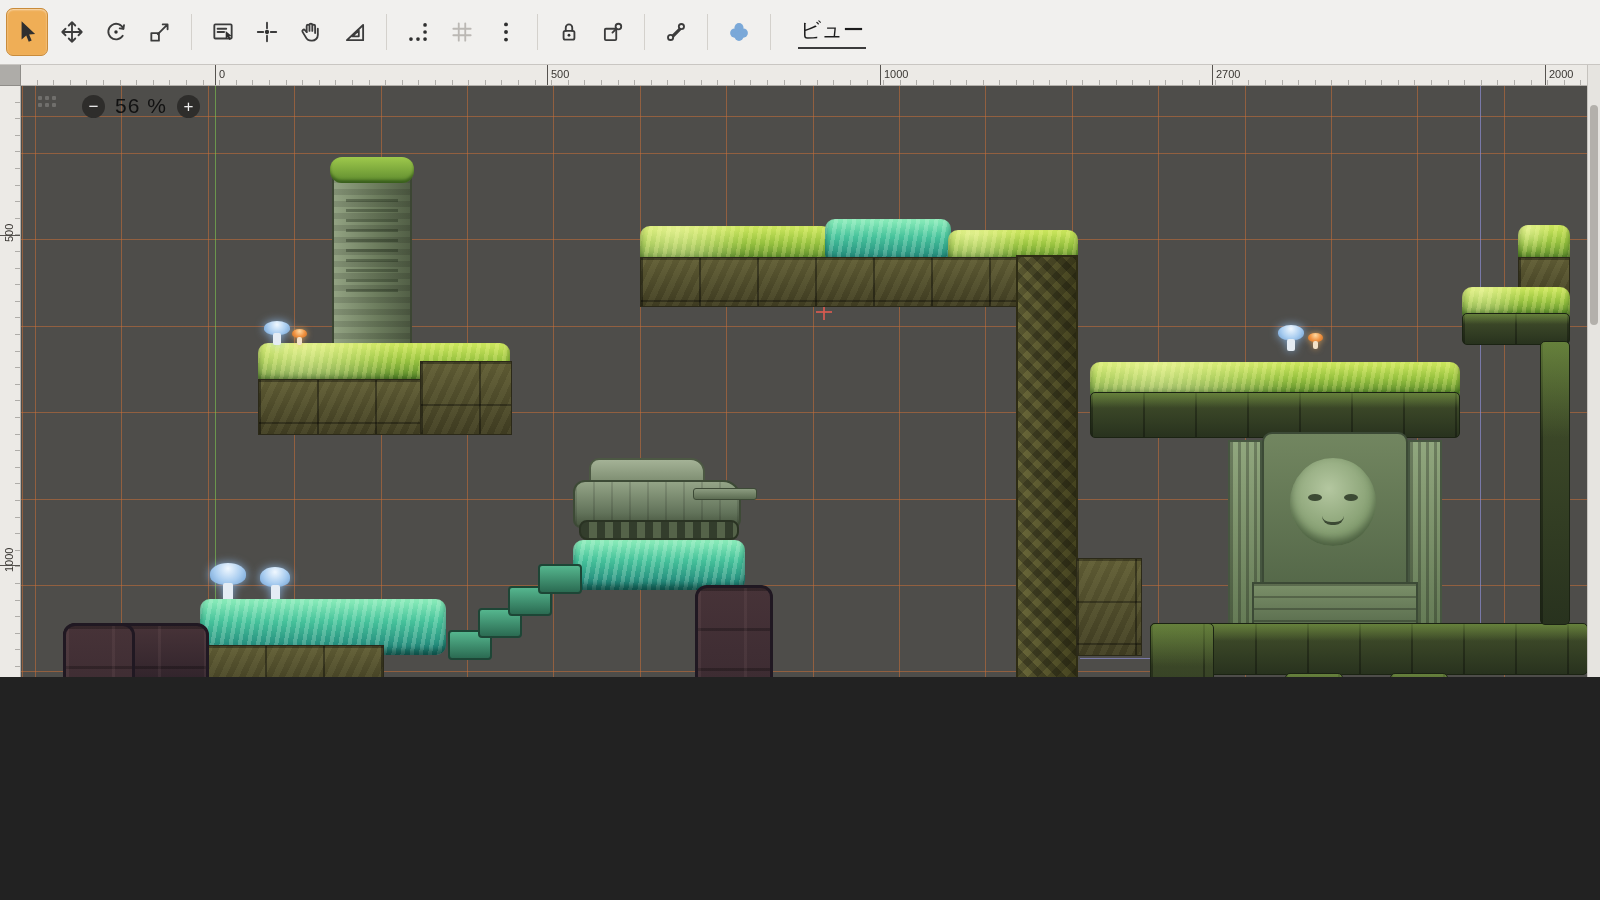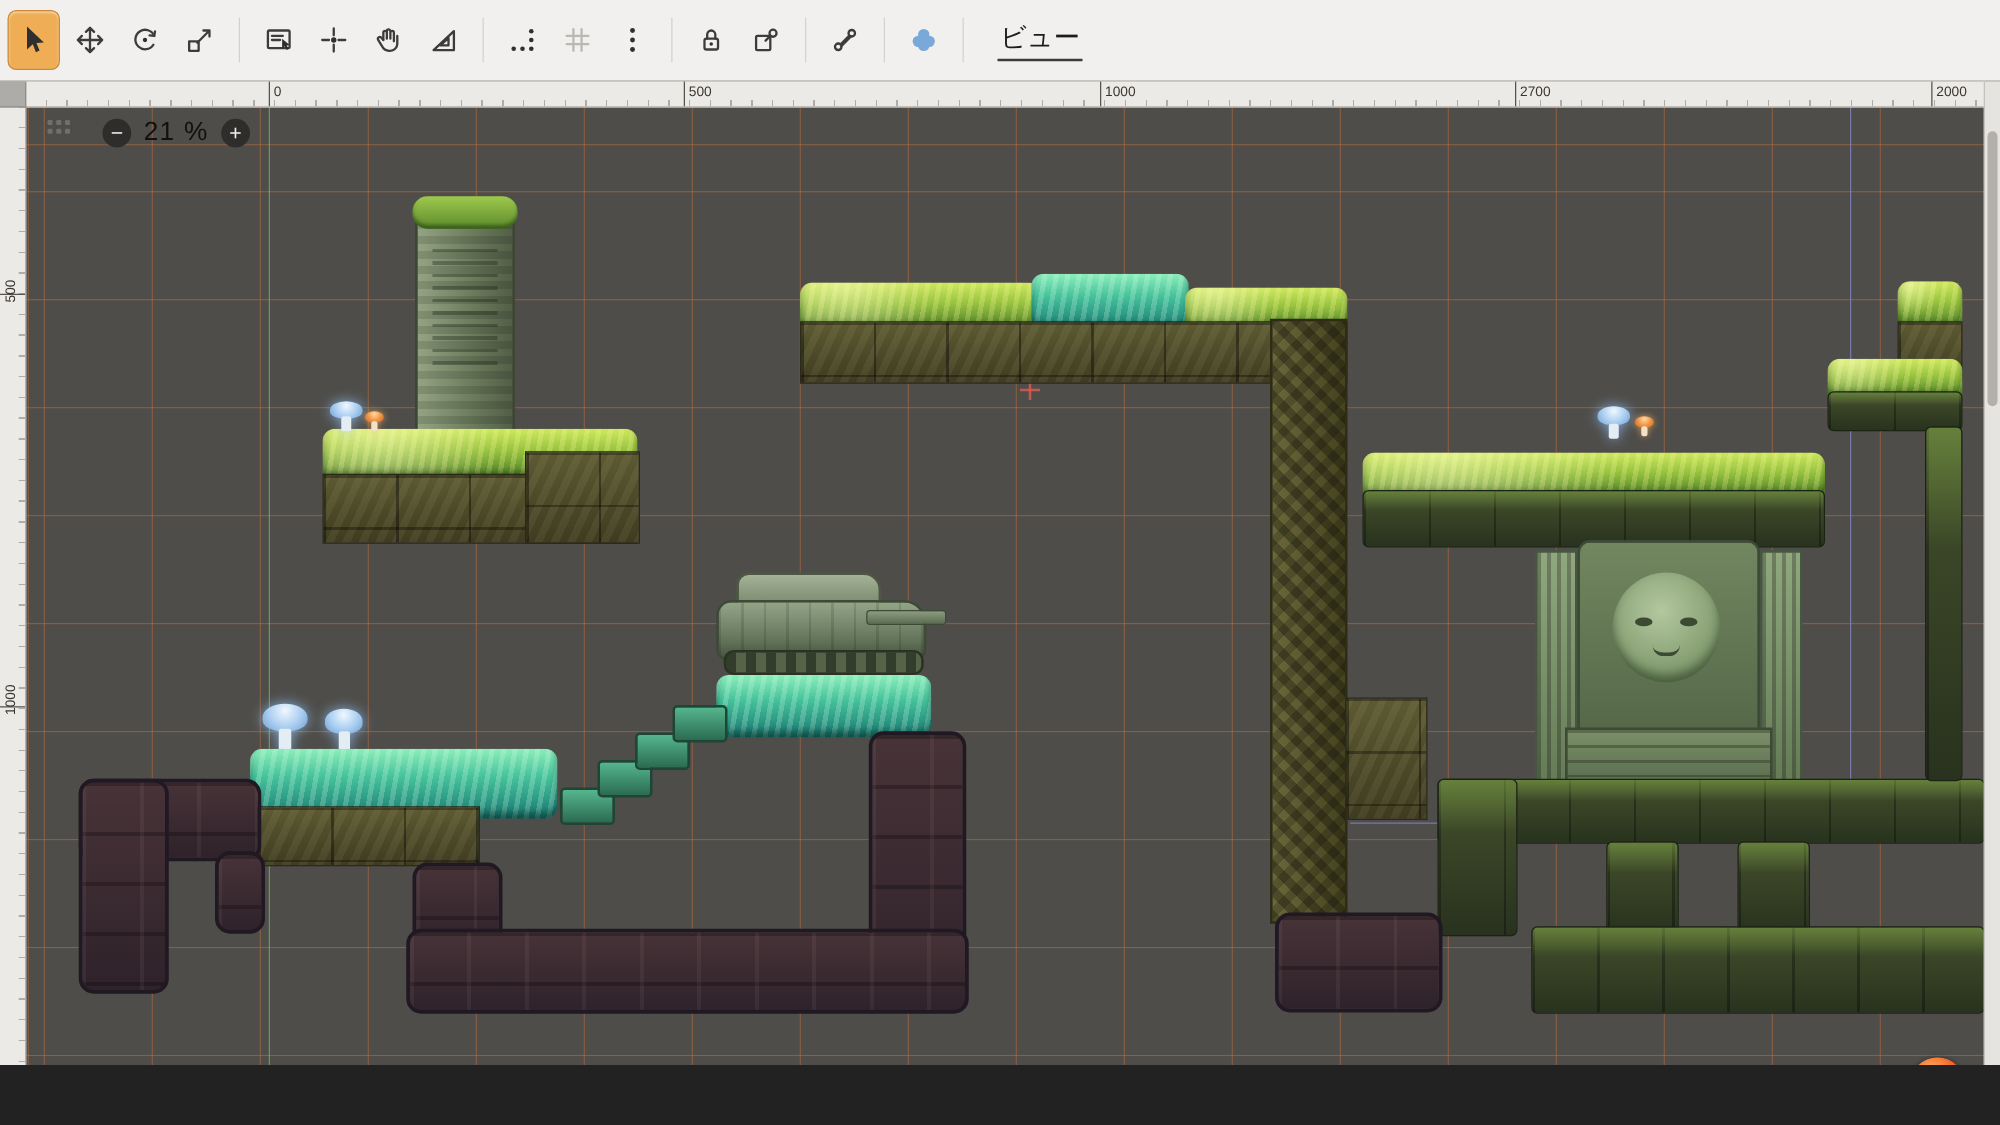--- a/index.html
+++ b/index.html
@@ -1,17 +1,17 @@
 <!DOCTYPE html>
 <html><head>
 <meta charset="utf-8">
 <style>
   html,body{margin:0;padding:0;background:#222;}
-  .screen{position:relative;width:1600px;height:852px;overflow:hidden;
-          font-family:"Liberation Sans","DejaVu Sans",sans-serif;background:#4c1d95;}
+  .screen{position:relative;width:1600px;height:677px;overflow:hidden;
+          font-family:"Liberation Sans","DejaVu Sans",sans-serif;background:#5eead4;}
 
   
   .toolbar{position:absolute;left:0;top:0;width:1600px;height:65px;background:#f1f0ee;
            border-bottom:1px solid #c9c6c2;display:flex;align-items:center;padding-left:6px;box-sizing:border-box;gap:4px;z-index:30;}
   .tbtn{width:40px;height:46px;display:flex;align-items:center;justify-content:center;border-radius:7px;cursor:pointer;}
   .tbtn.active{background:#efae56;border:1px solid #c98b3a;box-shadow:inset 0 1px 2px rgba(255,255,255,.6);}
   .tbtn svg{width:26px;height:26px;}
   .sep{width:1px;height:36px;background:#d4d1cc;margin:0 7px;}
   .view-menu{height:46px;display:flex;align-items:center;padding:0 16px;cursor:pointer;border-radius:6px;}
   .view-menu span{font-size:21px;color:#1c1c1c;border-bottom:2px solid #3c3c3c;padding:0 2px 3px 2px;}
@@ -388,21 +388,21 @@
     <div class="zoombar">
       <div class="dots-icon">
         <i></i>
           <i></i>
           <i></i>
           <i></i>
           <i></i>
           <i></i>
       </div>
       <button class="zbtn">−</button>
-      <span class="zlabel">21 %</span>
+      <span class="zlabel">56 %</span>
       <button class="zbtn">+</button>
     </div>
 
     <div class="watermark">
       <div class="wm-logo"></div>
     </div>
   </div>
 
   <div class="vscroll">
     <div class="thumb"></div>

